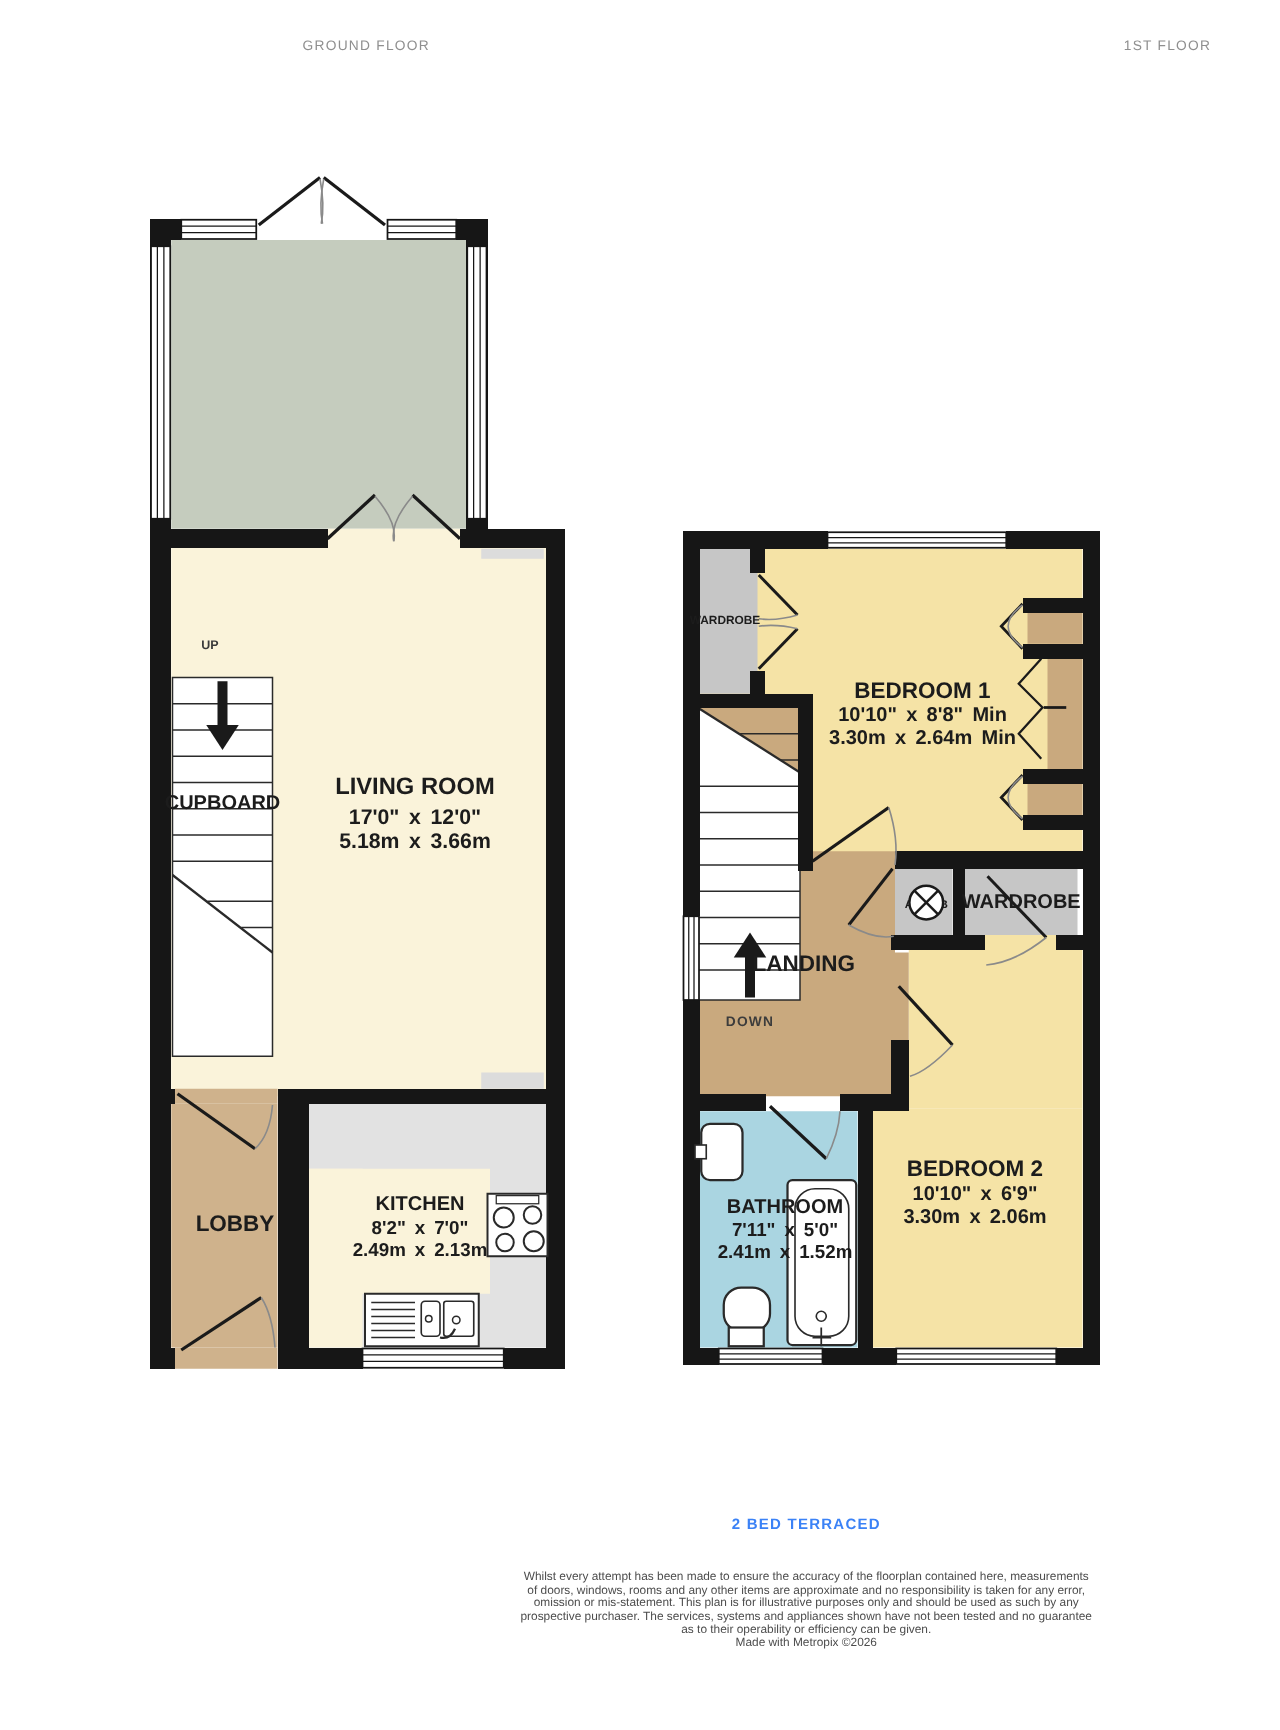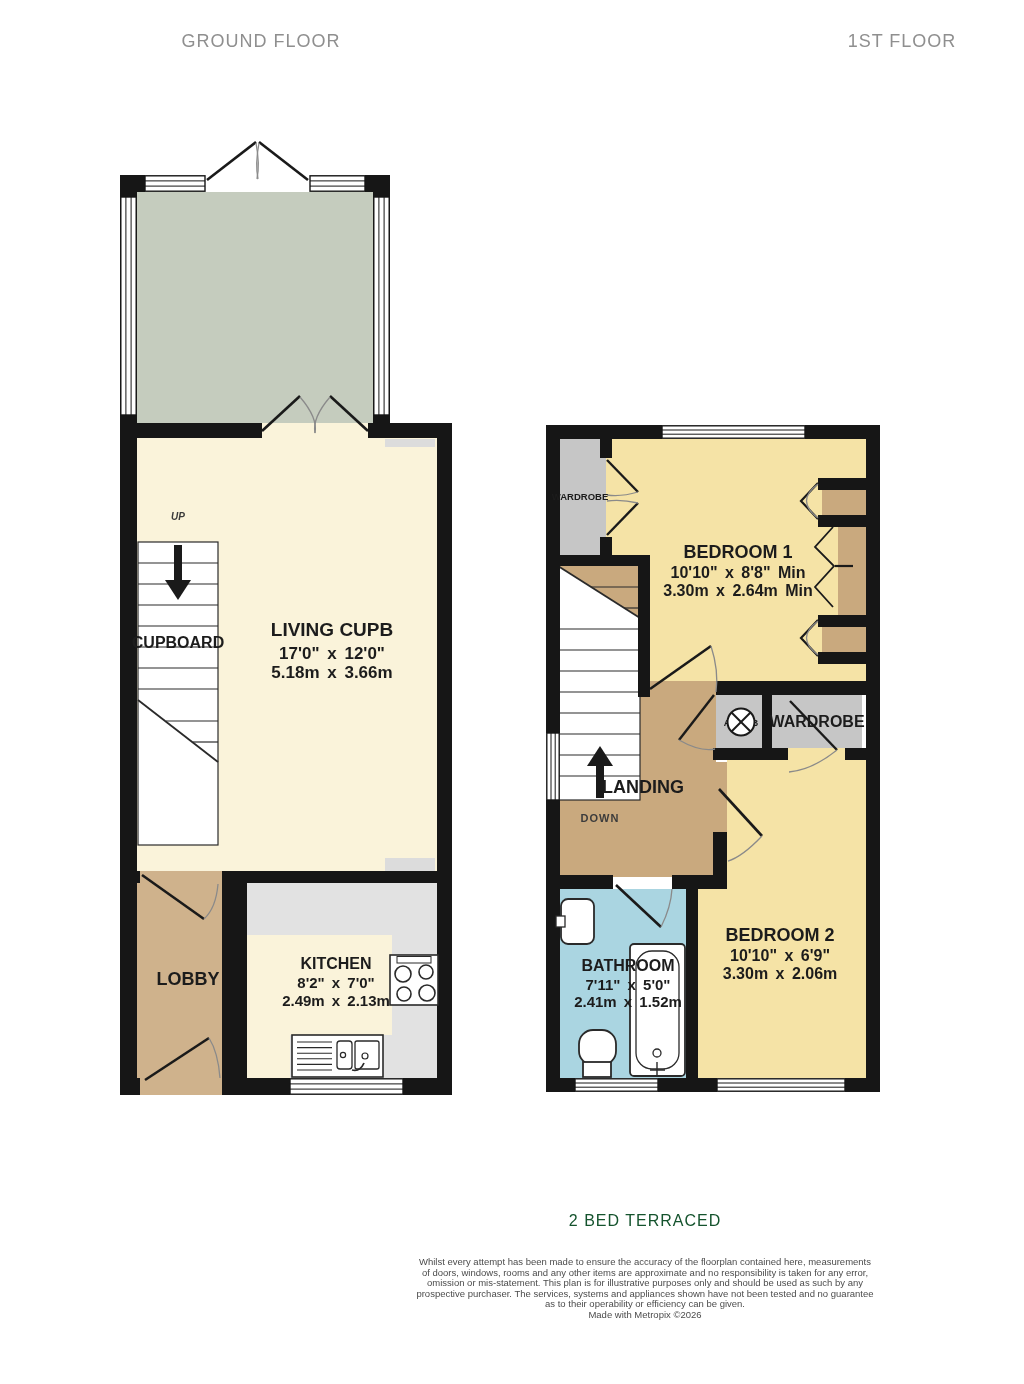--- a/index.html
+++ b/index.html
@@ -1,40 +1,40 @@
 <!DOCTYPE html>
 <html><head>
 <meta charset="utf-8">
 <style>
   html,body{margin:0;padding:0;background:#ffffff;}
   body{width:1024px;height:1384px;position:relative;overflow:hidden;
        font-family:"Liberation Sans", sans-serif;}
   .canvas{position:absolute;left:0;top:0;width:1024px;height:1384px;}
   svg{position:absolute;left:0;top:0;}
   .lbl{position:absolute;transform:translateX(-50%);text-align:center;white-space:nowrap;}
-  .floor-title{font-size:18px;color:#8f8f8f;letter-spacing:1px;font-weight:normal;}
+  .floor-title{font-size:11px;color:#8f8f8f;letter-spacing:1px;font-weight:normal;margin-left:32px;}
   .room-label{color:#1c1c1c;font-weight:bold;}
   .rname{display:block;}
   .rdim{display:block;word-spacing:3px;}
   .conservatory-l .rname{font-size:15px;margin-bottom:7px;}
   .conservatory-l .rdim{font-size:15px;line-height:18px;}
   .living-l .rname{font-size:19px;margin-bottom:3px;}
   .living-l .rdim{font-size:17px;line-height:19px;}
   .kitchen-l .rname{font-size:16px;margin-bottom:1px;}
   .kitchen-l .rdim{font-size:15px;line-height:18px;}
   .bed1-l .rname,.bed2-l .rname{font-size:18px;margin-bottom:1px;}
   .bed1-l .rdim,.bed2-l .rdim{font-size:16px;line-height:18px;}
   .bath-l .rname{font-size:16px;margin-bottom:1px;text-align:center;}
   .bath-l .rdim{font-size:15px;line-height:17px;}
   .big{font-size:18px;}
   .mid{font-size:16px;}
   .small-cap{font-size:10px;color:#3a3a3a;}
   .down-l{font-size:11px;color:#3c3c3c;letter-spacing:1px;font-weight:bold;}
   .tiny{font-size:9.5px;}
-  .caption{font-size:16px;color:#14532d;letter-spacing:1px;}
+  .caption{font-size:12px;color:#3b82f6;letter-spacing:1px;font-weight:bold;}
   .disclaimer{position:absolute;left:645px;top:1257px;transform:translateX(-50%);
       width:520px;text-align:center;font-size:9.5px;line-height:10.6px;color:#4c4c4c;}
   .disclaimer div{white-space:nowrap;}
 </style>
 </head>
 <body>
 
 <div class="canvas">
 
 <svg width="1024" height="1384" viewBox="0 0 1024 1384">
@@ -312,42 +312,42 @@
       </g>
     </g>
   </g>
 </svg>
 
 <div class="lbl floor-title" style="left:261px;top:31px;">GROUND FLOOR</div>
 <div class="lbl floor-title" style="left:902px;top:31px;">1ST FLOOR</div>
 
 
 <div class="lbl room-label living-l" style="left:332px;top:619px;">
-  <span class="rname">LIVING CUPB</span>
+  <span class="rname">LIVING ROOM</span>
   <span class="rdim">17'0" x 12'0"</span>
   <span class="rdim">5.18m x 3.66m</span>
 </div>
 
 <div class="lbl room-label kitchen-l" style="left:336px;top:955px;">
   <span class="rname">KITCHEN</span>
   <span class="rdim">8'2" x 7'0"</span>
   <span class="rdim">2.49m x 2.13m</span>
 </div>
 
 <div class="lbl room-label big" style="left:188px;top:969px;">LOBBY</div>
 <div class="lbl room-label mid" style="left:178px;top:634px;">CUPBOARD</div>
-<div class="lbl room-label small-cap" style="left:178px;top:511px;font-style:italic;">UP</div>
+<div class="lbl room-label small-cap" style="left:168px;top:511px;">UP</div>
 
 <div class="lbl room-label bed1-l" style="left:738px;top:542px;">
   <span class="rname">BEDROOM 1</span>
   <span class="rdim">10'10" x 8'8" Min</span>
   <span class="rdim">3.30m x 2.64m Min</span>
 </div>
 
-<div class="lbl room-label big" style="left:643px;top:761px;margin-top:16px;">LANDING</div>
+<div class="lbl room-label big" style="left:643px;top:761px;">LANDING</div>
 <div class="lbl down-l" style="left:600px;top:812px;">DOWN</div>
 <div class="lbl room-label tiny" style="left:580px;top:491px;">WARDROBE</div>
 <div class="lbl room-label mid" style="left:817px;top:713px;">WARDROBE</div>
 
 <div class="lbl room-label bed2-l" style="left:780px;top:925px;">
   <span class="rname">BEDROOM 2</span>
   <span class="rdim">10'10" x 6'9"</span>
   <span class="rdim">3.30m x 2.06m</span>
 </div>
 

